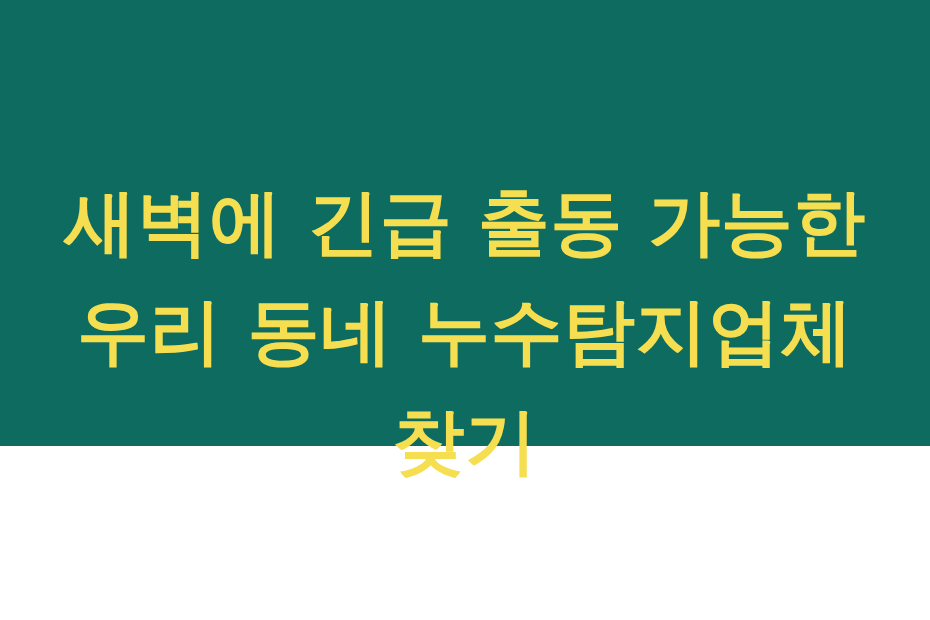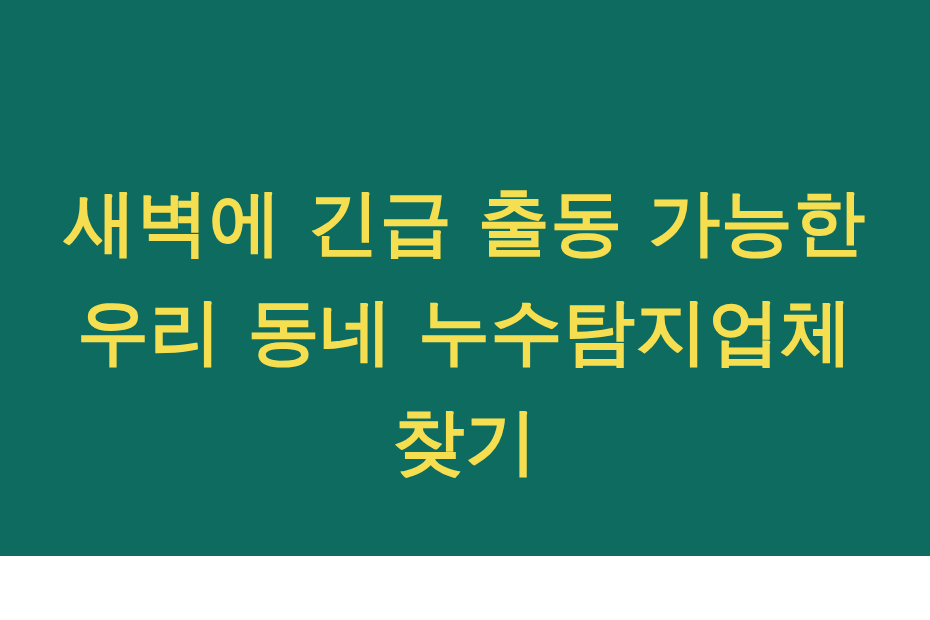--- a/index.html
+++ b/index.html
@@ -9,21 +9,21 @@
   }
   body {
     width: 930px;
     height: 620px;
     overflow: hidden;
     font-family: "DejaVu Sans", "Liberation Sans", sans-serif;
   }
   #card {
     position: relative;
     width: 930px;
-    height: 556px;
+    height: 446px;
     box-sizing: border-box;
     display: flex;
     align-items: flex-start;
     justify-content: center;
     background: #0D6B60;
   }
   #headline {
     position: absolute;
     left: 50%;
     transform: translateX(-50%);

